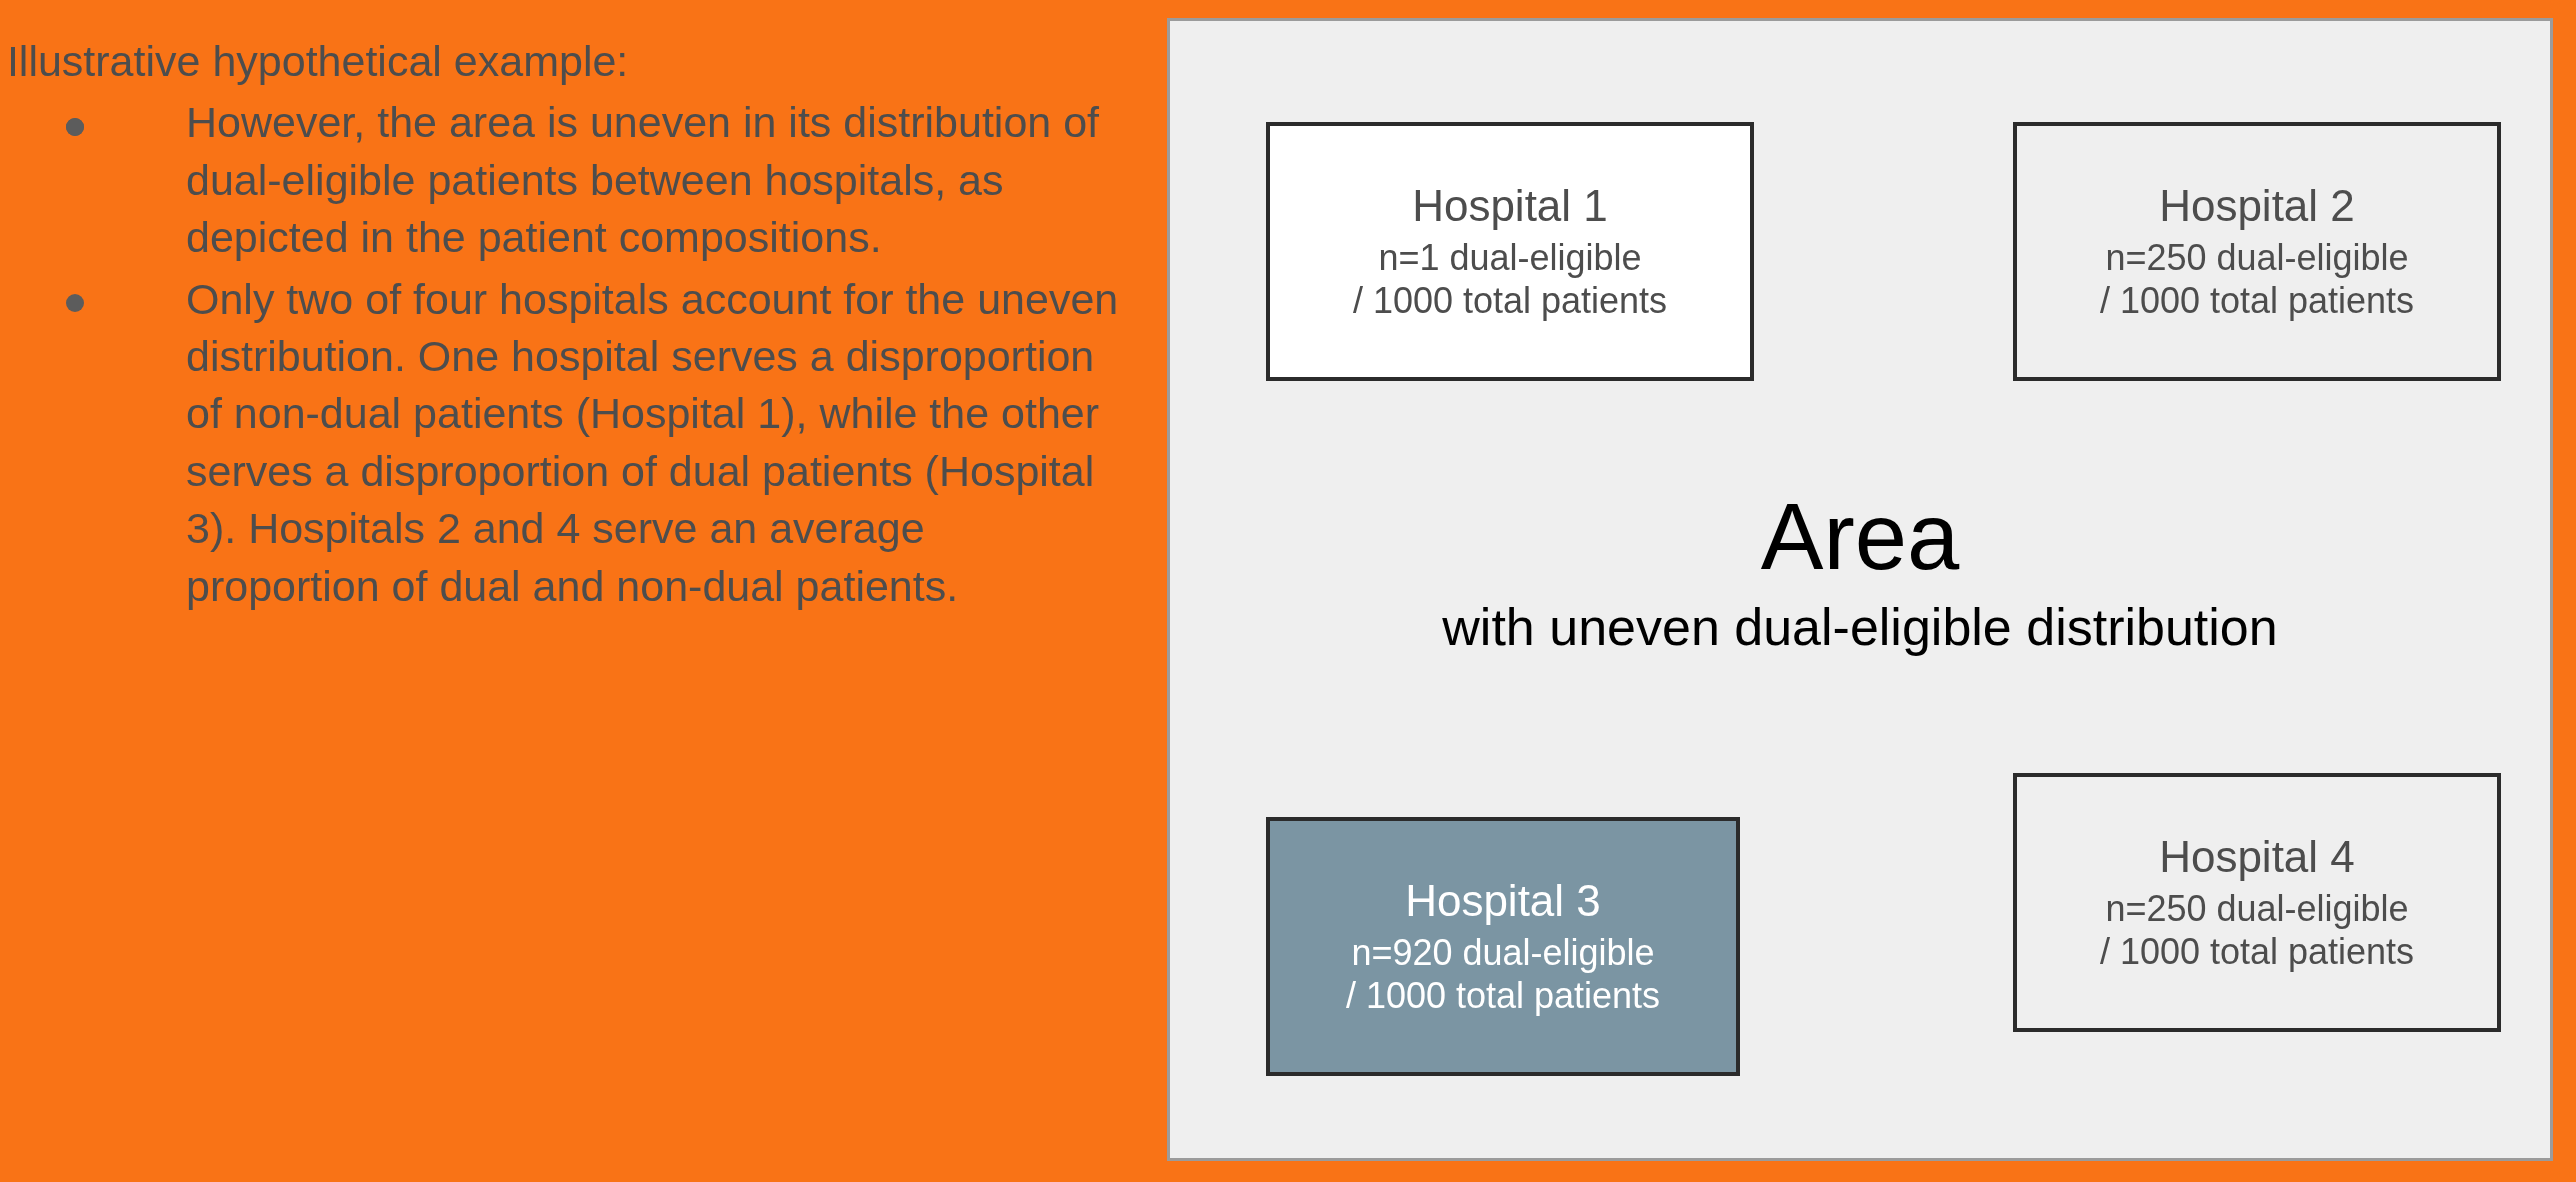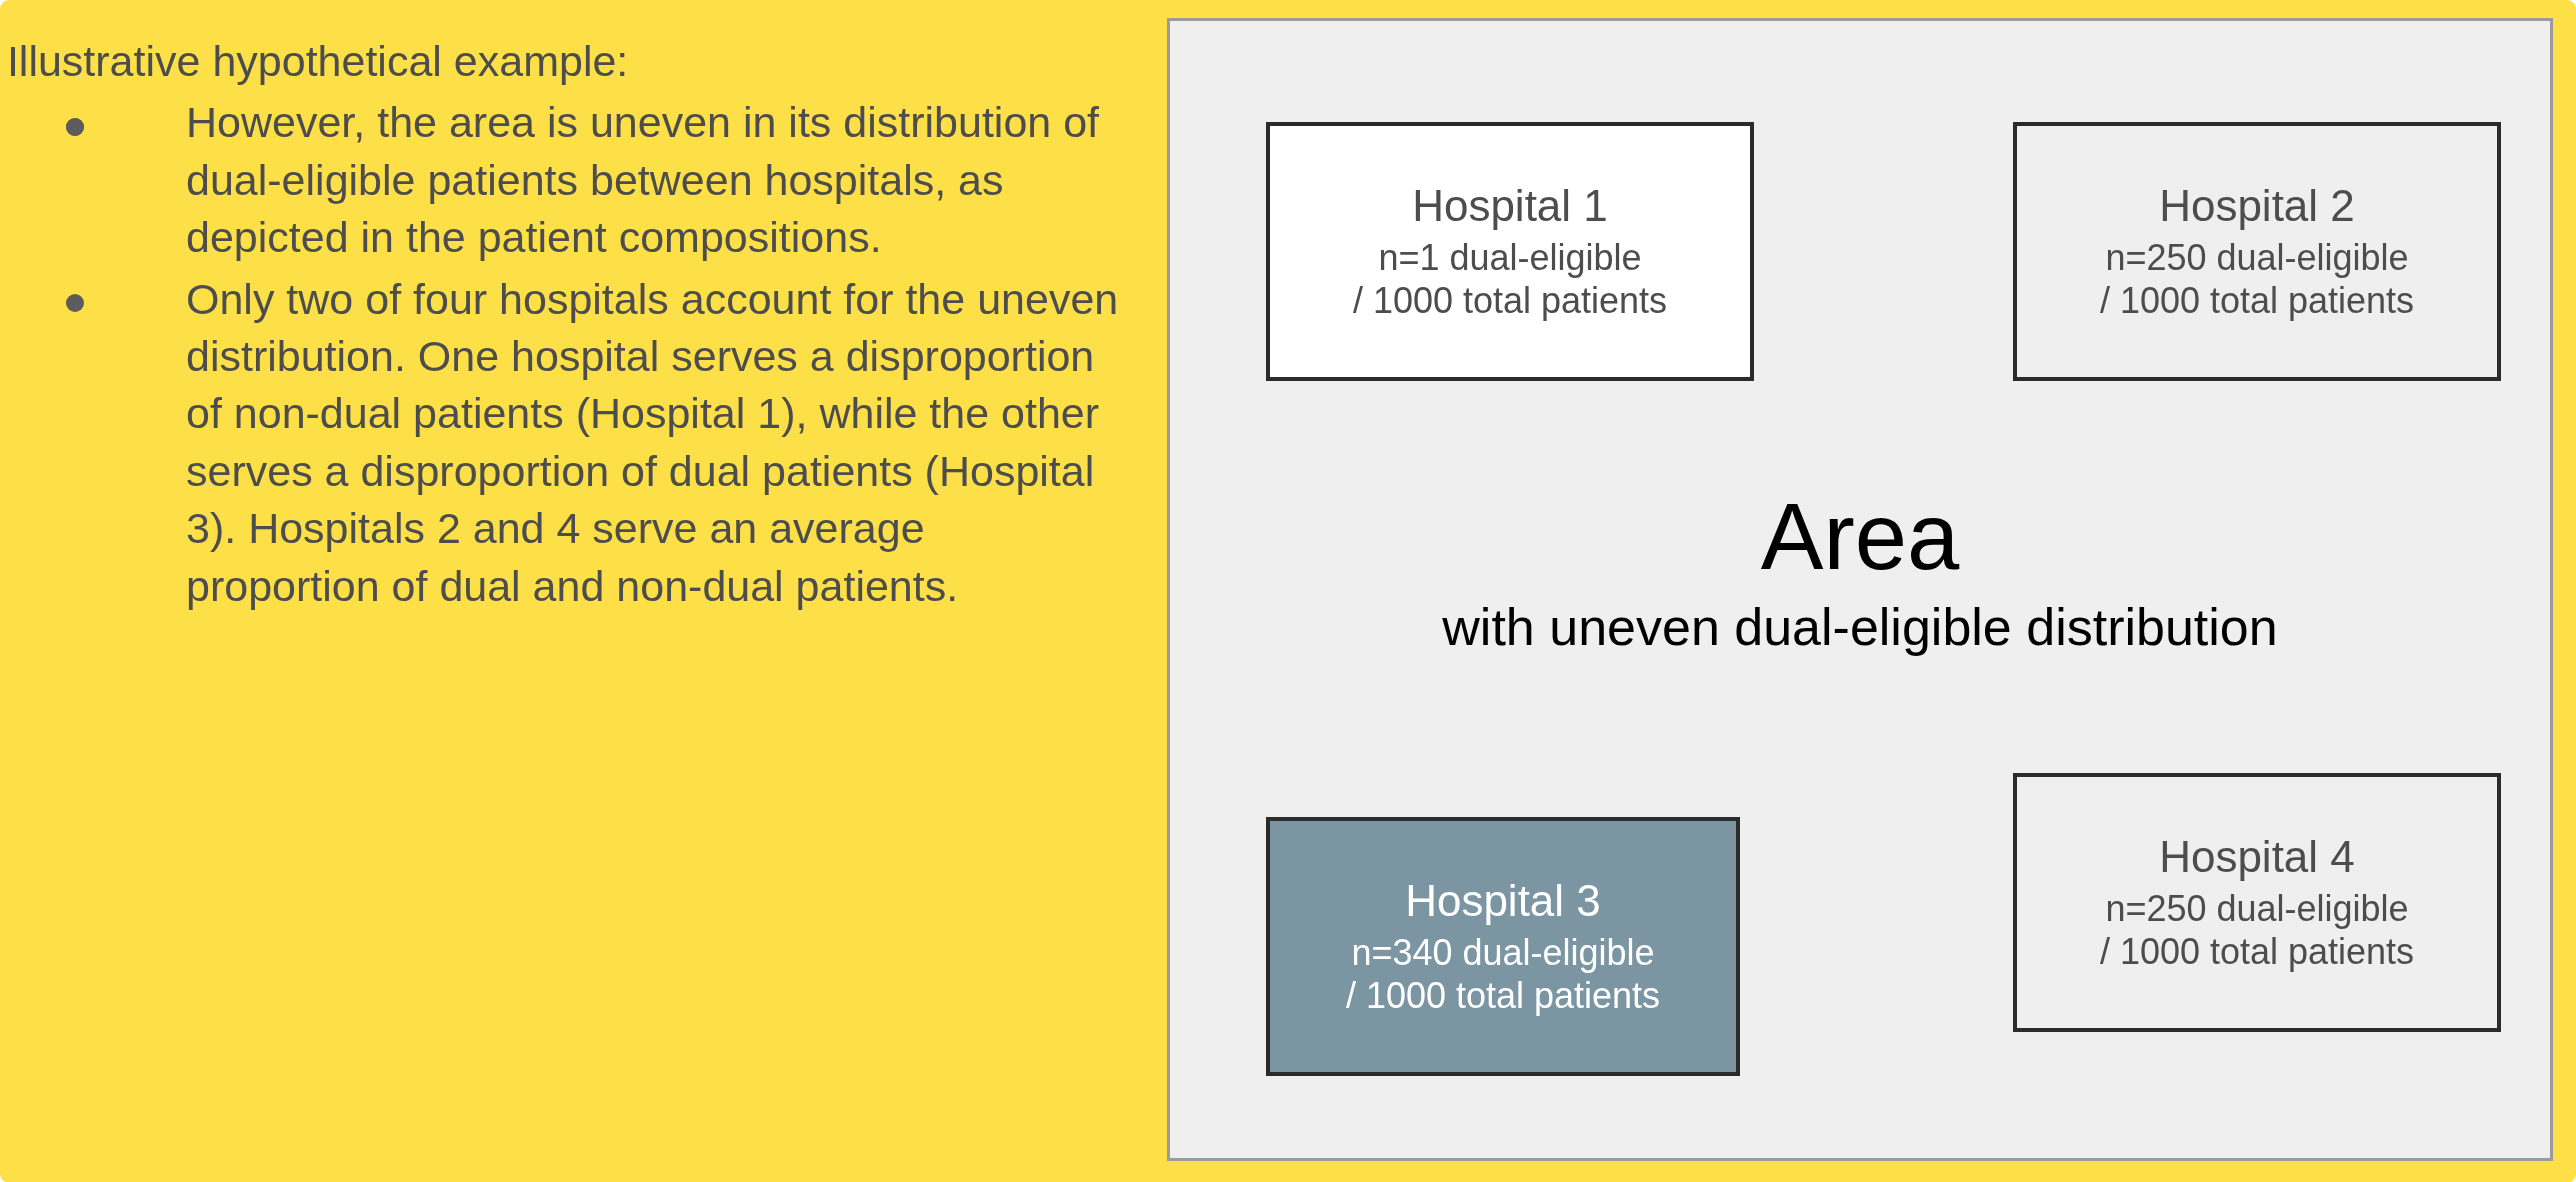--- a/index.html
+++ b/index.html
@@ -12,22 +12,21 @@
     width: 2576px;
     height: 1183px;
     font-family: "Liberation Sans", sans-serif;
     overflow: hidden;
   }
 
   #page {
     position: relative;
     width: 2576px;
     height: 1183px;
-    background: #fde047;
-    border-radius: 9px;
+    background: #f97316;
   }
 
   
   .left-col {
     position: absolute;
     left: 0px;
     top: 33px;
     width: 1131px;
     color: #4d4d4d;
     font-size: 43px;
@@ -187,21 +186,21 @@
       <div class="h-line">/ 1000 total patients</div>
     </div>
 
     <div class="area-center">
       <div class="area-title">Area</div>
       <div class="area-subtitle">with uneven dual-eligible distribution</div>
     </div>
 
     <div class="hospital-box box-h3 fill-slate">
       <div class="h-title">Hospital 3</div>
-      <div class="h-line">n=340 dual-eligible</div>
+      <div class="h-line">n=920 dual-eligible</div>
       <div class="h-line">/ 1000 total patients</div>
     </div>
 
     <div class="hospital-box box-h4 fill-none">
       <div class="h-title">Hospital 4</div>
       <div class="h-line">n=250 dual-eligible</div>
       <div class="h-line">/ 1000 total patients</div>
     </div>
 
   </div>

